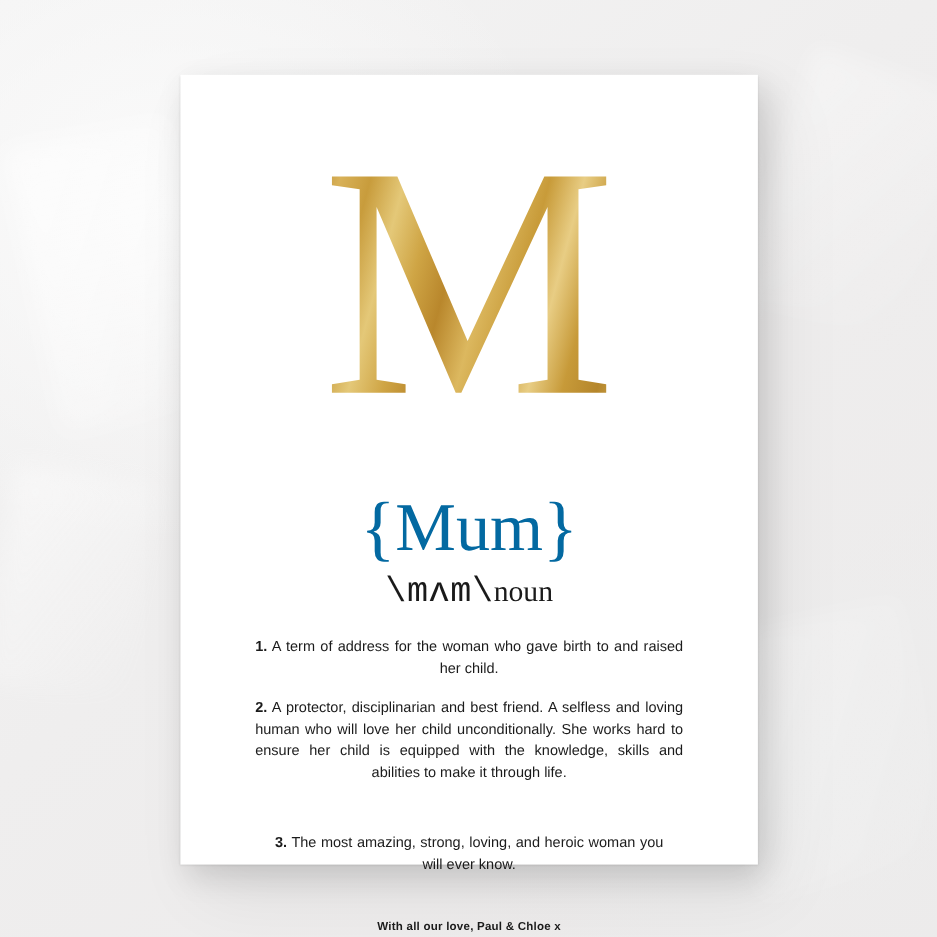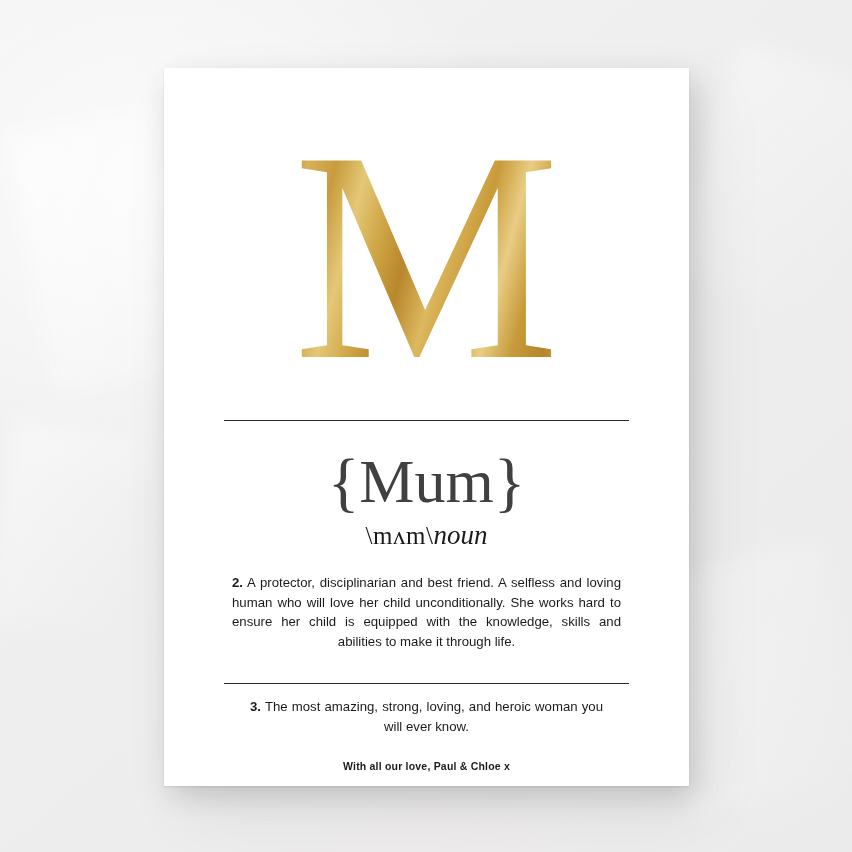--- a/index.html
+++ b/index.html
@@ -94,43 +94,42 @@
     background: #2b2b2b;
     margin: 0;
   }
   .rule.top-rule { margin-top: 14px; }
   .rule.mid-rule { margin-top: 16px; }
 
   .headword {
     font-family: "Liberation Serif", "DejaVu Serif", serif;
     font-size: 62px;
     line-height: 1.05;
-    color: #404040;
+    color: #0369a1;
     margin-top: 26px;
     white-space: nowrap;
   }
   .headword .brace {
     font-weight: 400;
     font-size: 66px;
     vertical-align: -2px;
   }
 
   .pron-line {
     margin-top: 4px;
     color: #1a1a1a;
     white-space: nowrap;
   }
   .pron {
-    font-family: Liberation Serif, serif;
-    font-size: 25px;
+    font-family: Liberation Mono, monospace;
+    font-size: 32px;
     letter-spacing: 0.5px;
   }
   .pos {
     font-family: "Liberation Serif", "DejaVu Serif", serif;
-    font-style: italic;
     font-size: 27px;
     margin-left: 0;
   }
 
   .definitions {
     width: 100%;
     margin-top: 22px;
   }
 
   .def {
@@ -156,21 +155,21 @@
     margin-bottom: 16px;
     padding: 0 26px;
   }
 
   .signoff {
     font-family: "Liberation Sans", sans-serif;
     font-size: 10.5px;
     font-weight: bold;
     color: #1b1b1b;
     letter-spacing: 0.2px;
-    margin-top: 8px;
+    margin-top: 24px;
     text-align: center;
   }
 </style>
 </head>
 <body>
 
 <div id="scene">
 
   <div class="bg-streak s1"></div>
   <div class="bg-streak s2"></div>
@@ -186,20 +185,24 @@
 
       <div class="headword">
         <span class="brace">{</span><span>Mum</span><span class="brace">}</span>
       </div>
 
       <div class="pron-line">
         <span class="pron">\mʌm\</span><span class="pos">noun</span>
       </div>
 
       <div class="definitions">
+        <p class="def">
+          <span class="num">1.</span>
+          <span>A term of address for the woman who gave birth to and raised her child.</span>
+        </p>
         <p class="def">
           <span class="num">2.</span>
           <span>A protector, disciplinarian and best friend. A selfless and loving human who will love her child unconditionally. She works hard to ensure her child is equipped with the knowledge, skills and abilities to make it through life.</span>
         </p>
       </div>
 
       <div class="rule mid-rule"></div>
 
       <div class="def-block-3">
         <p class="def">

